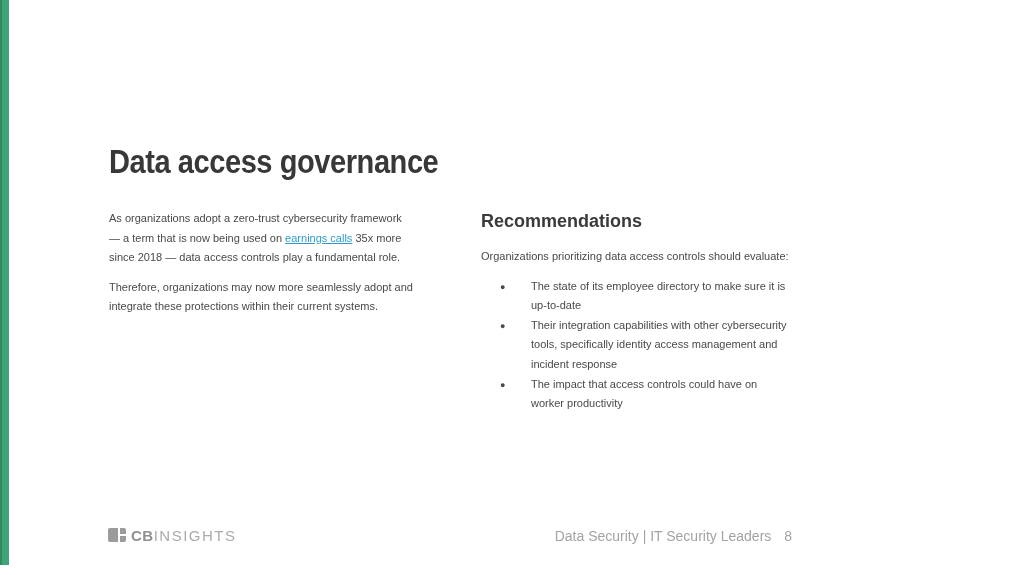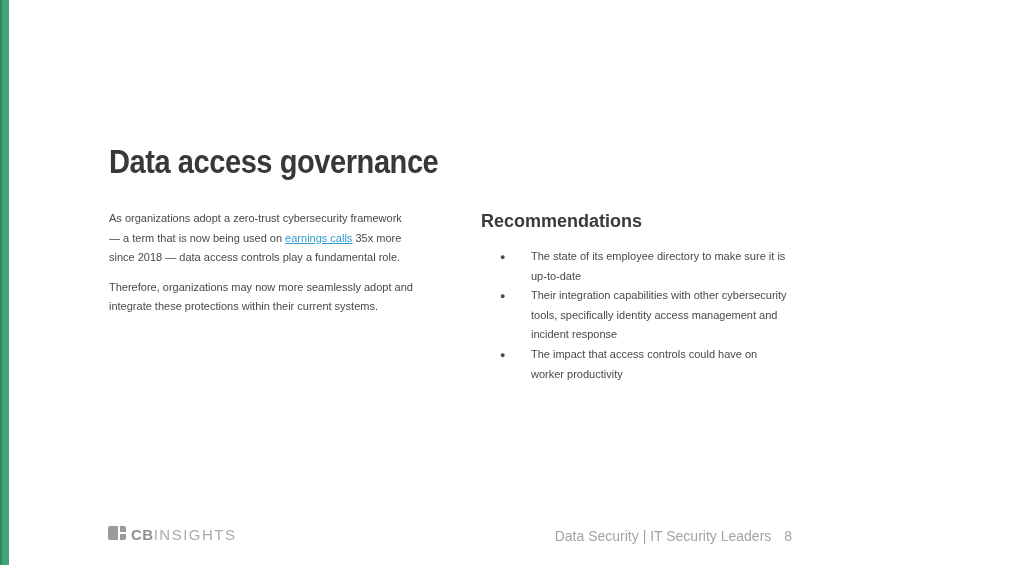--- a/index.html
+++ b/index.html
@@ -88,20 +88,21 @@
   .corner-logo {
     position: absolute;
     left: 925px; top: 472px;
     width: 40px; height: 40px;
   }
 
   .footer-brand {
     position: absolute;
     left: 108px; top: 526px;
     display: flex;
+    align-items: center;
     height: 18px;
   }
 
   .logo-mark {
     display: inline-flex;
     width: 18px; height: 14px;
     margin-right: 5px;
   }
   .logo-mark .m-left {
     width: 10px; height: 14px;
@@ -153,20 +154,21 @@
 
   <div class="columns">
 
     <div class="col col-left">
       <p><span>As organizations adopt a zero-trust cybersecurity framework — a term that is now being used on </span><a class="link" href="#">earnings calls</a><span> 35x more since 2018 — data access controls play a fundamental role.</span></p>
       <p>Therefore, organizations may now more seamlessly adopt and integrate these protections within their current systems.</p>
     </div>
 
     <div class="col col-right">
       <h2 class="col-heading">Recommendations</h2>
+      <p>Organizations prioritizing data access controls should evaluate:</p>
       <ul class="rec-list">
         <li>The state of its employee directory to make sure it is up-to-date</li>
         <li>Their integration capabilities with other cybersecurity tools, specifically identity access management and incident response</li>
         <li>The impact that access controls could have on worker productivity</li>
       </ul>
     </div>
 
   </div>
 
   <div class="corner-logo">

